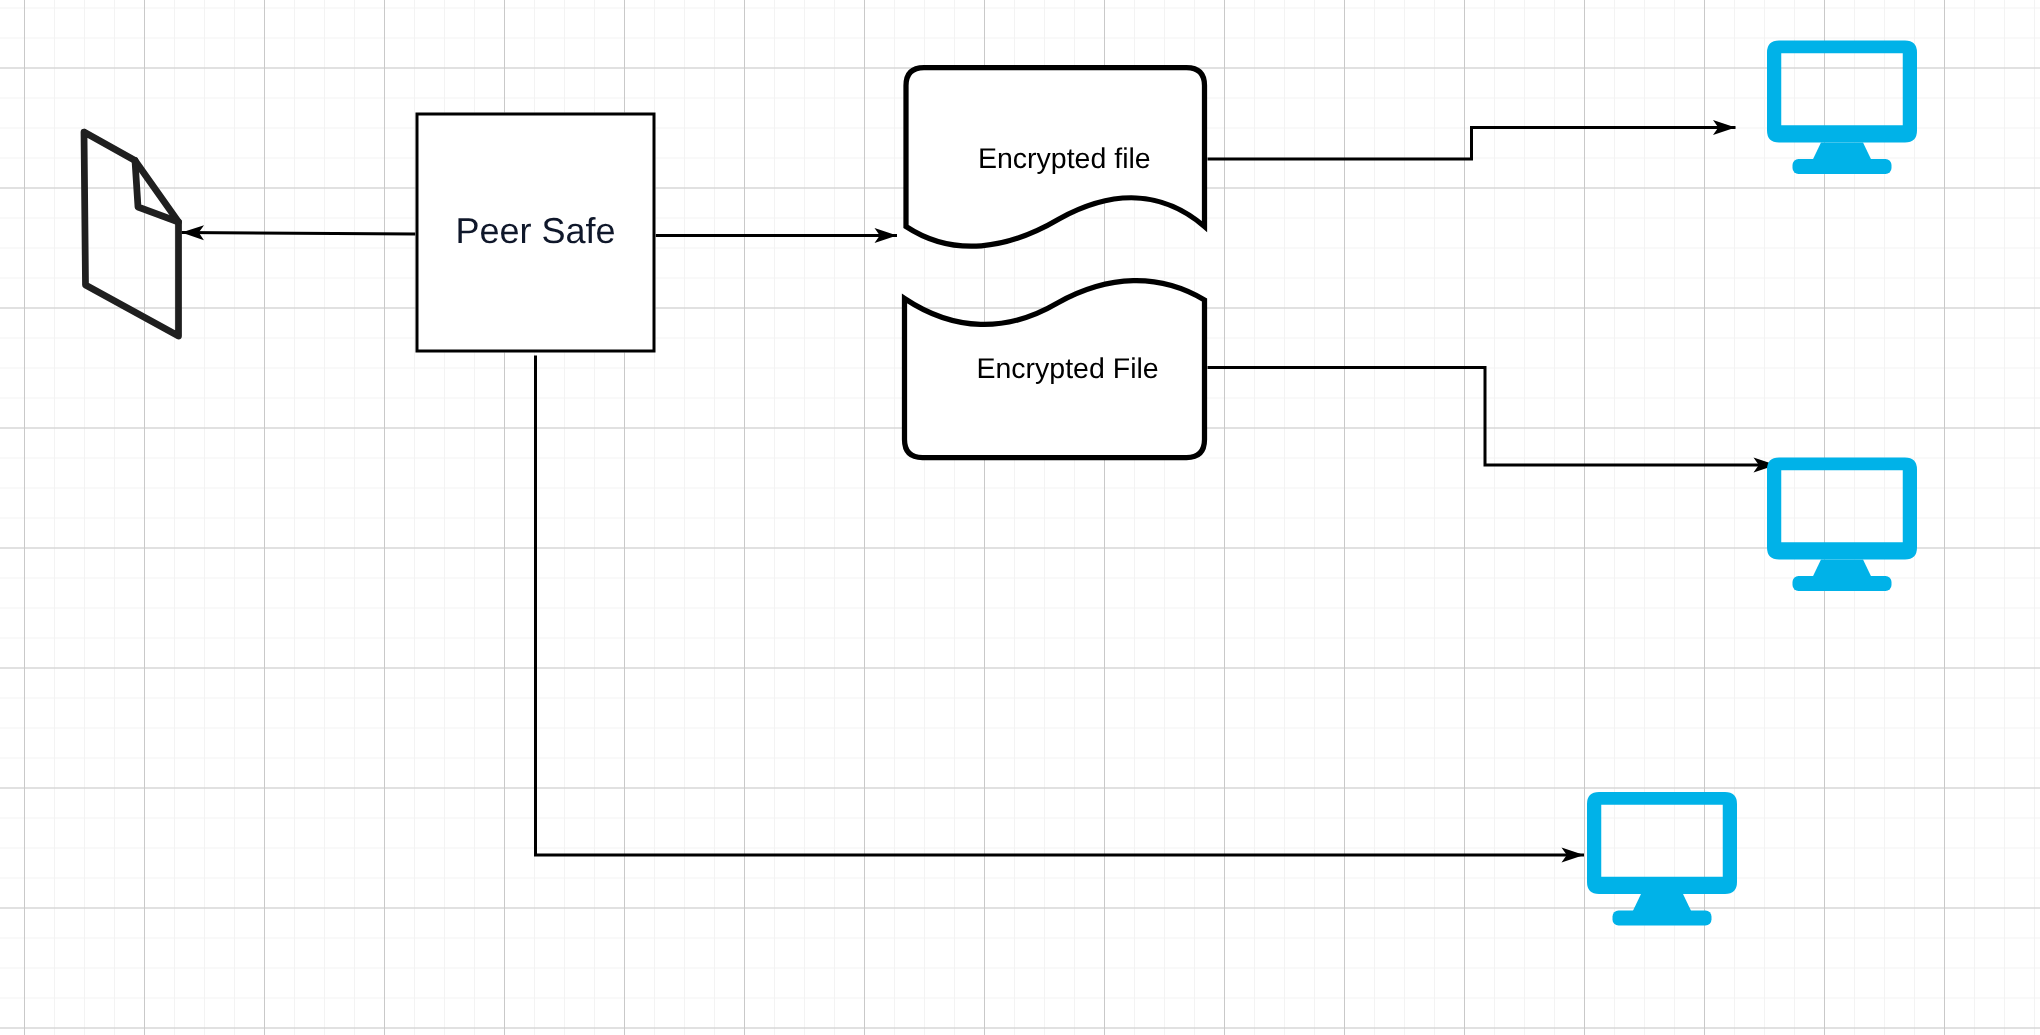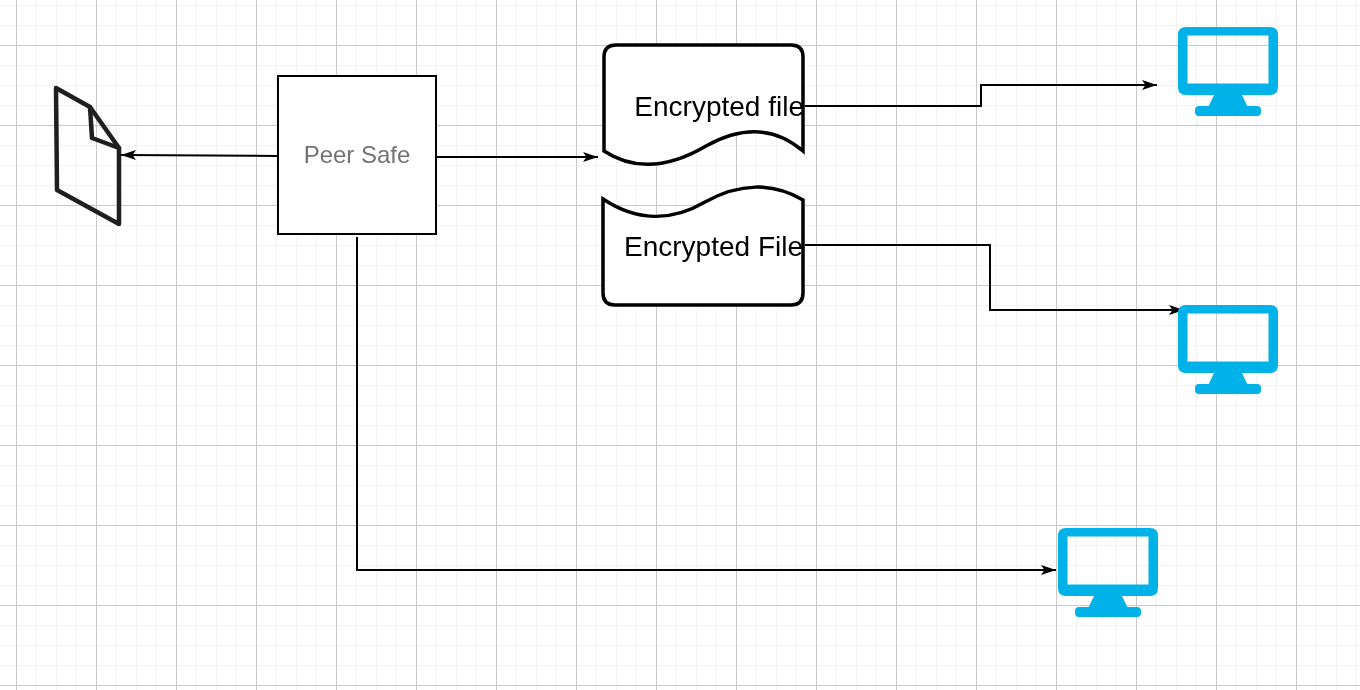--- a/index.html
+++ b/index.html
@@ -17,26 +17,27 @@
     background-size:80px 80px,80px 80px,20px 20px,20px 20px;
     background-position:16px 45px;
   }
   .diagram-svg{position:absolute;left:0;top:0;width:1360px;height:690px;}
   .edge{stroke:#000;stroke-width:2;fill:none;}
   .doc-shape{stroke:#000;stroke-width:3.5;fill:#ffffff;}
   .node-box{
     position:absolute;left:277px;top:75px;width:160px;height:160px;
     box-sizing:border-box;border:2px solid #000;background:#ffffff;
     display:flex;align-items:center;justify-content:center;
-    font-size:24px;color:#737373;
+    font-size:24px;color:#0f172a;
   }
   .shape-label{
     position:absolute;
-    font-size:28px;line-height:28px;color:#000;text-align:right;
+    font-size:19px;line-height:28px;color:#000;text-align:left;
     white-space:nowrap;
+    padding-left:48px;
   }
   .lbl-enc-top{left:604px;top:93px;width:200px;}
   .lbl-enc-bottom{left:603px;top:233px;width:200px;}
   .lbl-key{left:427px;top:522px;width:300px;}
 </style>
 </head>
 <body>
 
 <div class="canvas">
 

